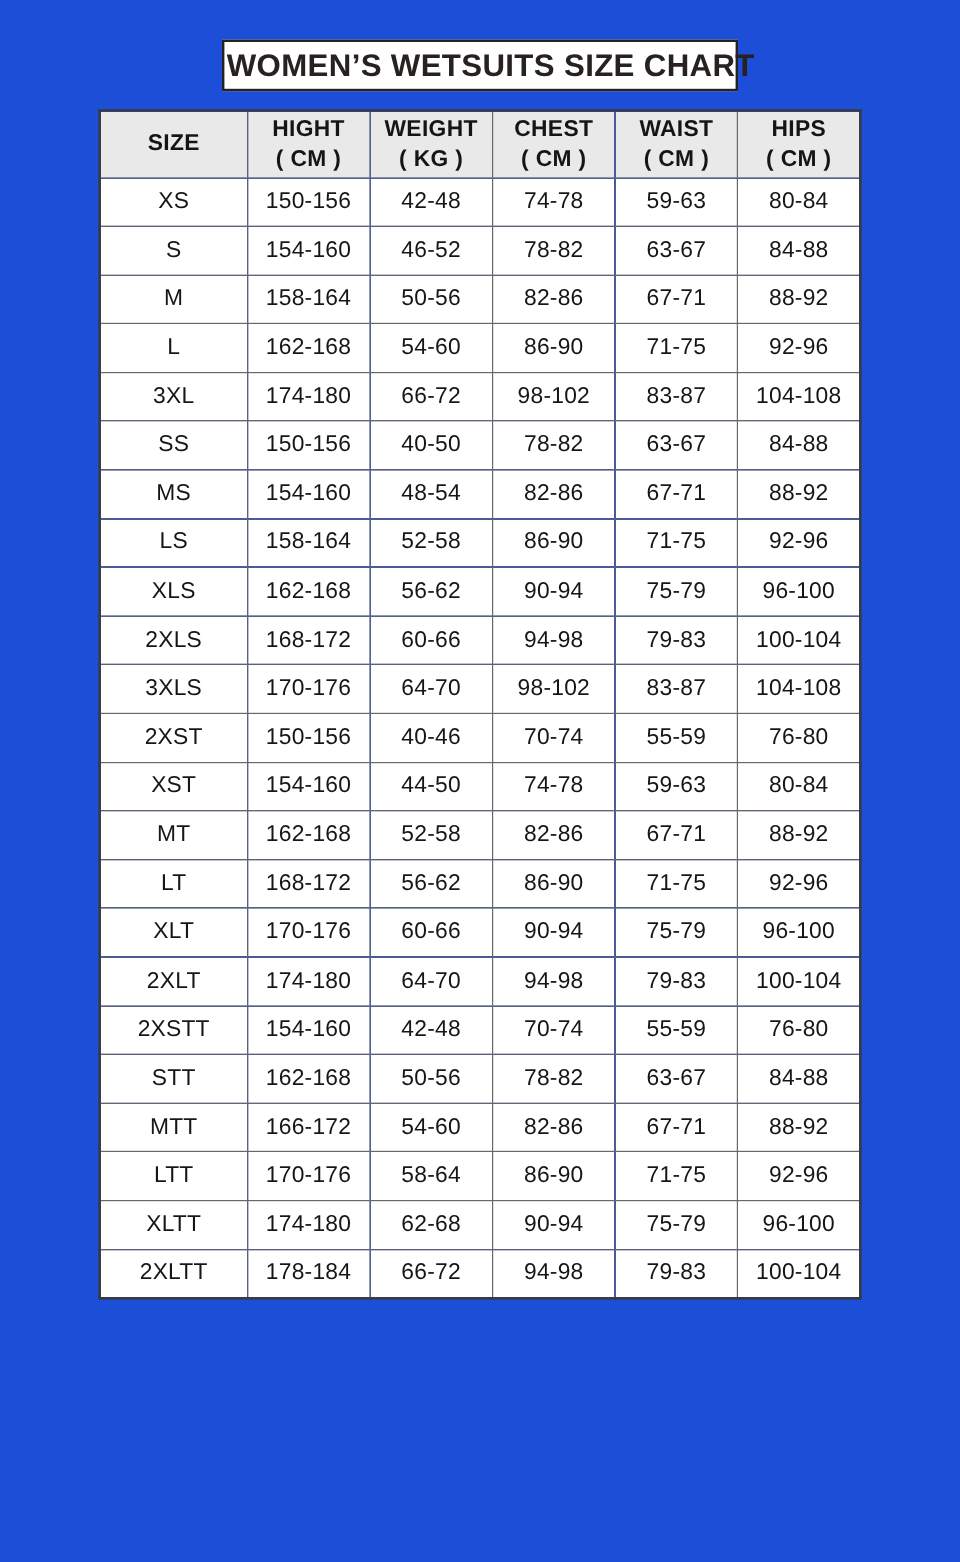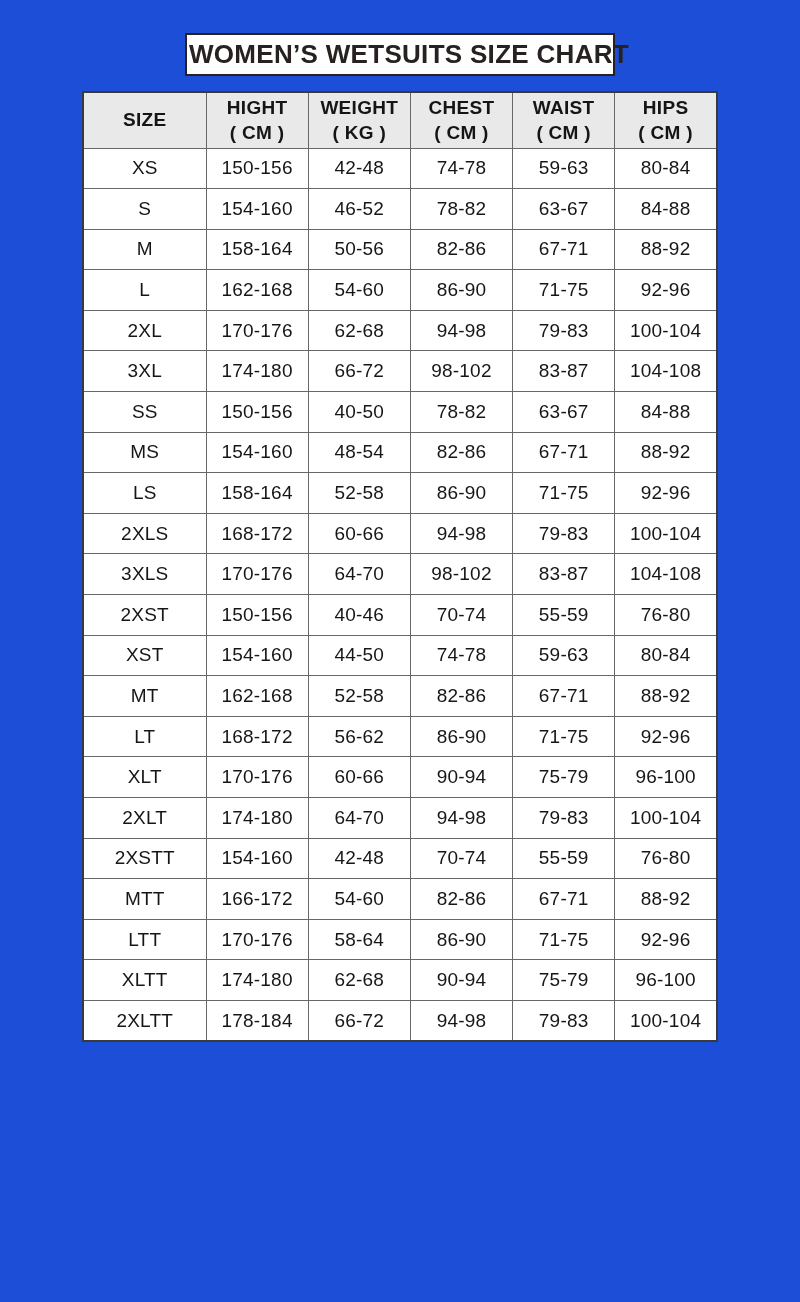--- a/index.html
+++ b/index.html
@@ -122,28 +122,20 @@
         </tr>
         <tr>
           <td>L</td>
           <td>162-168</td>
           <td>54-60</td>
           <td>86-90</td>
           <td>71-75</td>
           <td>92-96</td>
         </tr>
         <tr>
-          <td>2XL</td>
-          <td>170-176</td>
-          <td>62-68</td>
-          <td>94-98</td>
-          <td>79-83</td>
-          <td>100-104</td>
-        </tr>
-        <tr>
           <td>3XL</td>
           <td>174-180</td>
           <td>66-72</td>
           <td>98-102</td>
           <td>83-87</td>
           <td>104-108</td>
         </tr>
         <tr>
           <td>SS</td>
           <td>150-156</td>
@@ -162,20 +154,28 @@
         </tr>
         <tr>
           <td>LS</td>
           <td>158-164</td>
           <td>52-58</td>
           <td>86-90</td>
           <td>71-75</td>
           <td>92-96</td>
         </tr>
         <tr>
+          <td>XLS</td>
+          <td>162-168</td>
+          <td>56-62</td>
+          <td>90-94</td>
+          <td>75-79</td>
+          <td>96-100</td>
+        </tr>
+        <tr>
           <td>2XLS</td>
           <td>168-172</td>
           <td>60-66</td>
           <td>94-98</td>
           <td>79-83</td>
           <td>100-104</td>
         </tr>
         <tr>
           <td>3XLS</td>
           <td>170-176</td>
@@ -234,20 +234,28 @@
         </tr>
         <tr>
           <td>2XSTT</td>
           <td>154-160</td>
           <td>42-48</td>
           <td>70-74</td>
           <td>55-59</td>
           <td>76-80</td>
         </tr>
         <tr>
+          <td>STT</td>
+          <td>162-168</td>
+          <td>50-56</td>
+          <td>78-82</td>
+          <td>63-67</td>
+          <td>84-88</td>
+        </tr>
+        <tr>
           <td>MTT</td>
           <td>166-172</td>
           <td>54-60</td>
           <td>82-86</td>
           <td>67-71</td>
           <td>88-92</td>
         </tr>
         <tr>
           <td>LTT</td>
           <td>170-176</td>

